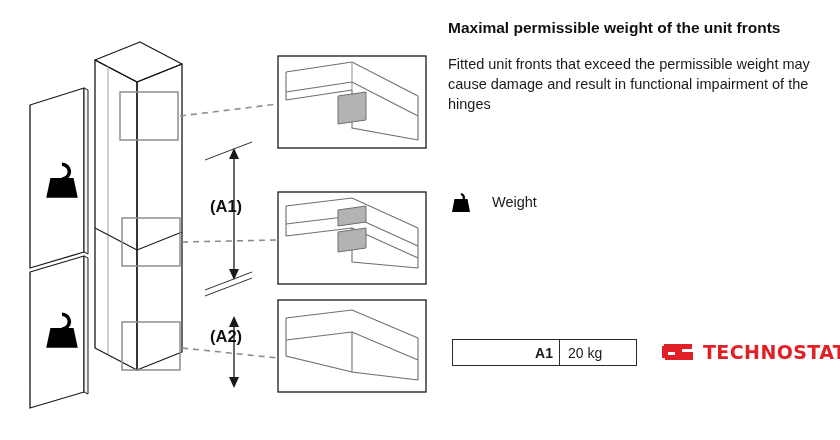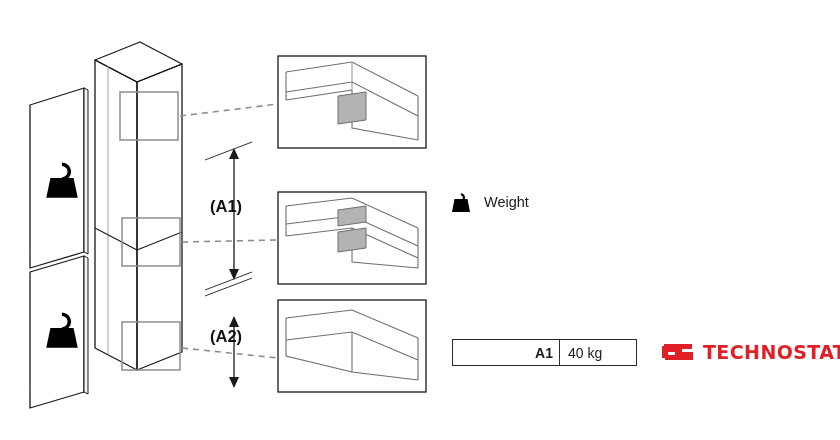--- a/index.html
+++ b/index.html
@@ -47,21 +47,21 @@
     line-height: 1.35;
     margin: 0;
     color: #1a1a1a;
   }
   #legend {
     position: absolute;
     left: 450px;
     top: 188px;
     display: flex;
     align-items: center;
-    gap: 12px;
+    gap: 20px;
   }
   #legend .legend-label {
     font-size: 14.5px;
     color: #1a1a1a;
   }
   
   #weight-table {
     position: absolute;
     left: 452px;
     top: 339px;
@@ -211,34 +211,38 @@
           <path d="M352,332 L352,372 L418,380"></path>
           <path d="M286,340 L286,356 L352,372" stroke="#6f6f6f"></path>
         </g>
       </g>
 
       <text x="210" y="212" font-family="Liberation Sans, sans-serif" font-size="16.5" font-weight="bold" fill="#111">(A1)</text>
       <text x="210" y="342" font-family="Liberation Sans, sans-serif" font-size="16.5" font-weight="bold" fill="#111">(A2)</text>
     </svg>
   </div>
 
+  <div id="textblock">
+    <h1 id="doc-title">Maximal permissible weight of the unit fronts</h1>
+    <p id="doc-body">Fitted unit fronts that exceed the permissible weight may cause damage and result in functional impairment of the hinges</p>
+  </div>
 
   <div id="legend">
     <svg width="22" height="28" viewBox="0 0 22 28">
       <path d="M11,6 a4.2,4.2 0 0 1 0,8" fill="none" stroke="#000" stroke-width="2.2"></path>
       <path d="M4.5,11 L17.5,11 L20,24 L2,24 Z" fill="#000"></path>
     </svg>
     <span class="legend-label">Weight</span>
   </div>
 
   <table id="weight-table">
     <tbody>
       <tr>
         <td class="key">A1</td>
-        <td class="val">40 kg</td>
+        <td class="val">20 kg</td>
       </tr>
     </tbody>
   </table>
 
   <div id="logo">
     <svg width="34" height="24" viewBox="0 0 34 24">
       <path d="M2,4 L30,4 L30,9 L20,9 L20,12 L31,12 L31,20 L3,20 L3,15 L13,15 L13,12 L2,12 Z" fill="#e01f26"></path>
       <path d="M0,6 L6,6 L6,18 L0,18 Z" fill="#e01f26"></path>
     </svg>
     <span class="logo-word">TECHNOSTATUS</span>

